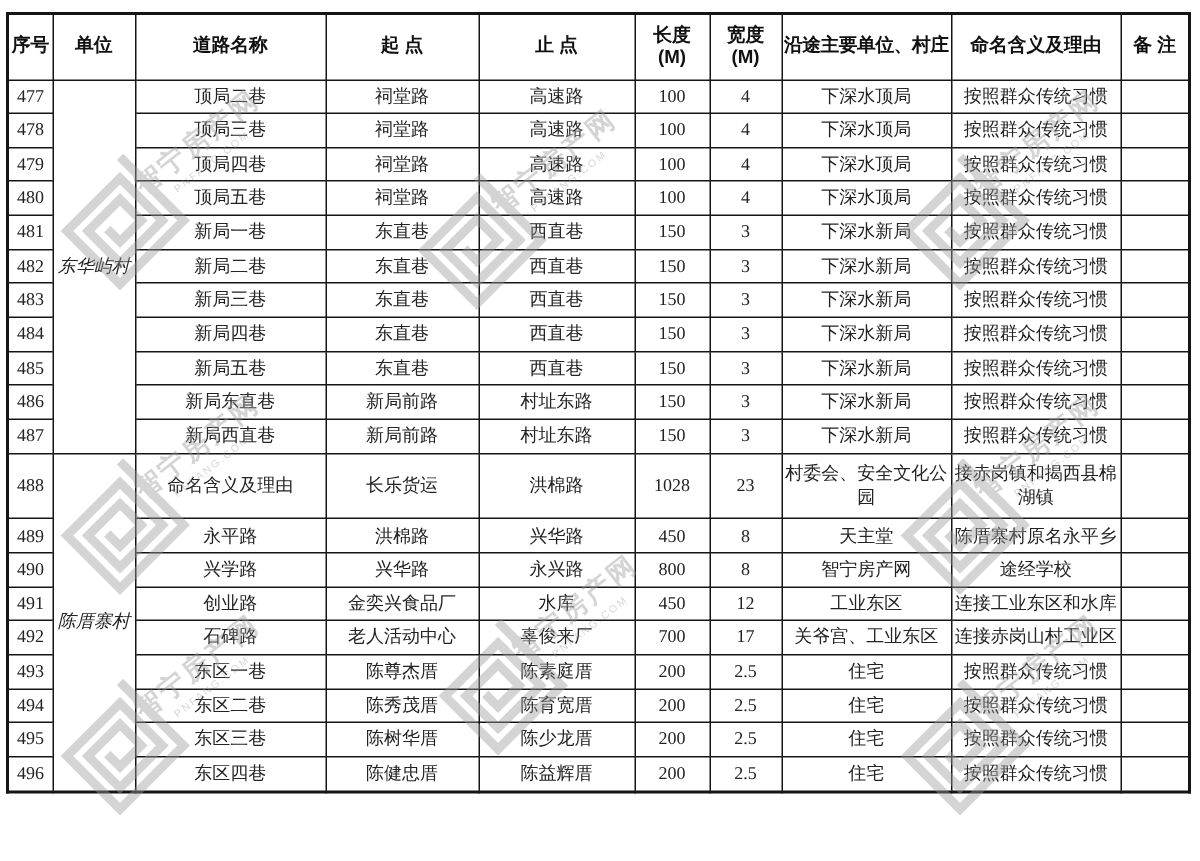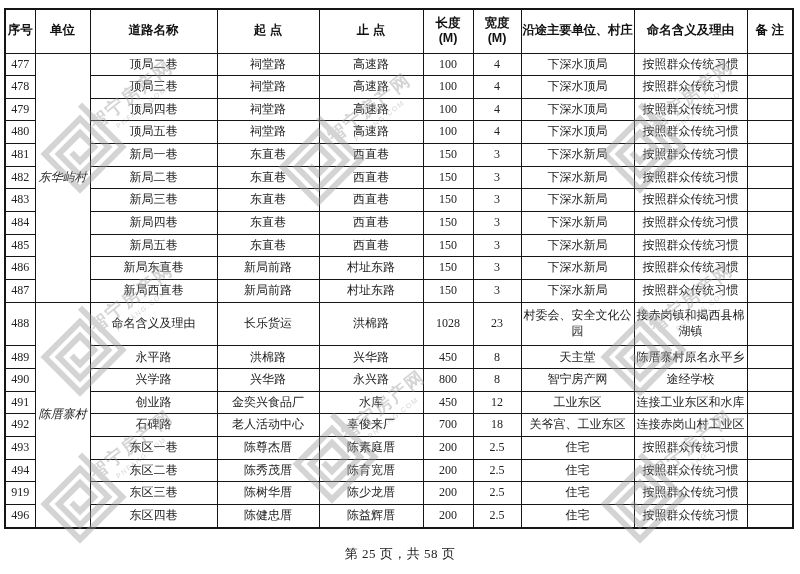--- a/index.html
+++ b/index.html
@@ -259,21 +259,21 @@
           <td class="td-along">工业东区</td>
           <td class="td-reason">连接工业东区和水库</td>
           <td class="td-note"></td>
         </tr>
         <tr>
           <td class="td-seq">492</td>
           <td class="td-road">石碑路</td>
           <td class="td-start">老人活动中心</td>
           <td class="td-end">辜俊来厂</td>
           <td class="td-length">700</td>
-          <td class="td-width">18</td>
+          <td class="td-width">17</td>
           <td class="td-along">关爷宫、工业东区</td>
           <td class="td-reason">连接赤岗山村工业区</td>
           <td class="td-note"></td>
         </tr>
         <tr>
           <td class="td-seq">493</td>
           <td class="td-road">东区一巷</td>
           <td class="td-start">陈尊杰厝</td>
           <td class="td-end">陈素庭厝</td>
           <td class="td-length">200</td>
@@ -287,21 +287,21 @@
           <td class="td-road">东区二巷</td>
           <td class="td-start">陈秀茂厝</td>
           <td class="td-end">陈育宽厝</td>
           <td class="td-length">200</td>
           <td class="td-width">2.5</td>
           <td class="td-along">住宅</td>
           <td class="td-reason">按照群众传统习惯</td>
           <td class="td-note"></td>
         </tr>
         <tr>
-          <td class="td-seq">919</td>
+          <td class="td-seq">495</td>
           <td class="td-road">东区三巷</td>
           <td class="td-start">陈树华厝</td>
           <td class="td-end">陈少龙厝</td>
           <td class="td-length">200</td>
           <td class="td-width">2.5</td>
           <td class="td-along">住宅</td>
           <td class="td-reason">按照群众传统习惯</td>
           <td class="td-note"></td>
         </tr>
         <tr>
@@ -311,21 +311,20 @@
           <td class="td-end">陈益辉厝</td>
           <td class="td-length">200</td>
           <td class="td-width">2.5</td>
           <td class="td-along">住宅</td>
           <td class="td-reason">按照群众传统习惯</td>
           <td class="td-note"></td>
         </tr>
       </tbody>
   </table>
 
-  <div class="footer">第 25 页，共 58 页</div>
 
 <div class="wm" style="left: 38px; top: 45px;">
       <svg width="150" height="150" viewBox="0 0 150 150">
         <g transform="translate(42,102) rotate(45) translate(-30,-30)">
           <path d="M0,0 H60 V60 H10 V10 H50 V50 H20 V20 H40 V40 H28" fill="none" stroke="#9b9b9b" stroke-width="6"></path>
         </g>
         <g transform="rotate(-38 95 52)">
           <text x="95" y="55" text-anchor="middle" font-size="18" letter-spacing="2" font-weight="bold" fill="#9b9b9b" font-family="Liberation Sans, DejaVu Sans, sans-serif">智宁房产网</text>
           <text x="95" y="68" text-anchor="middle" font-size="7" letter-spacing="1.5" fill="#9b9b9b" font-family="Liberation Sans, DejaVu Sans, sans-serif">PNFANG.COM</text>
         </g>

